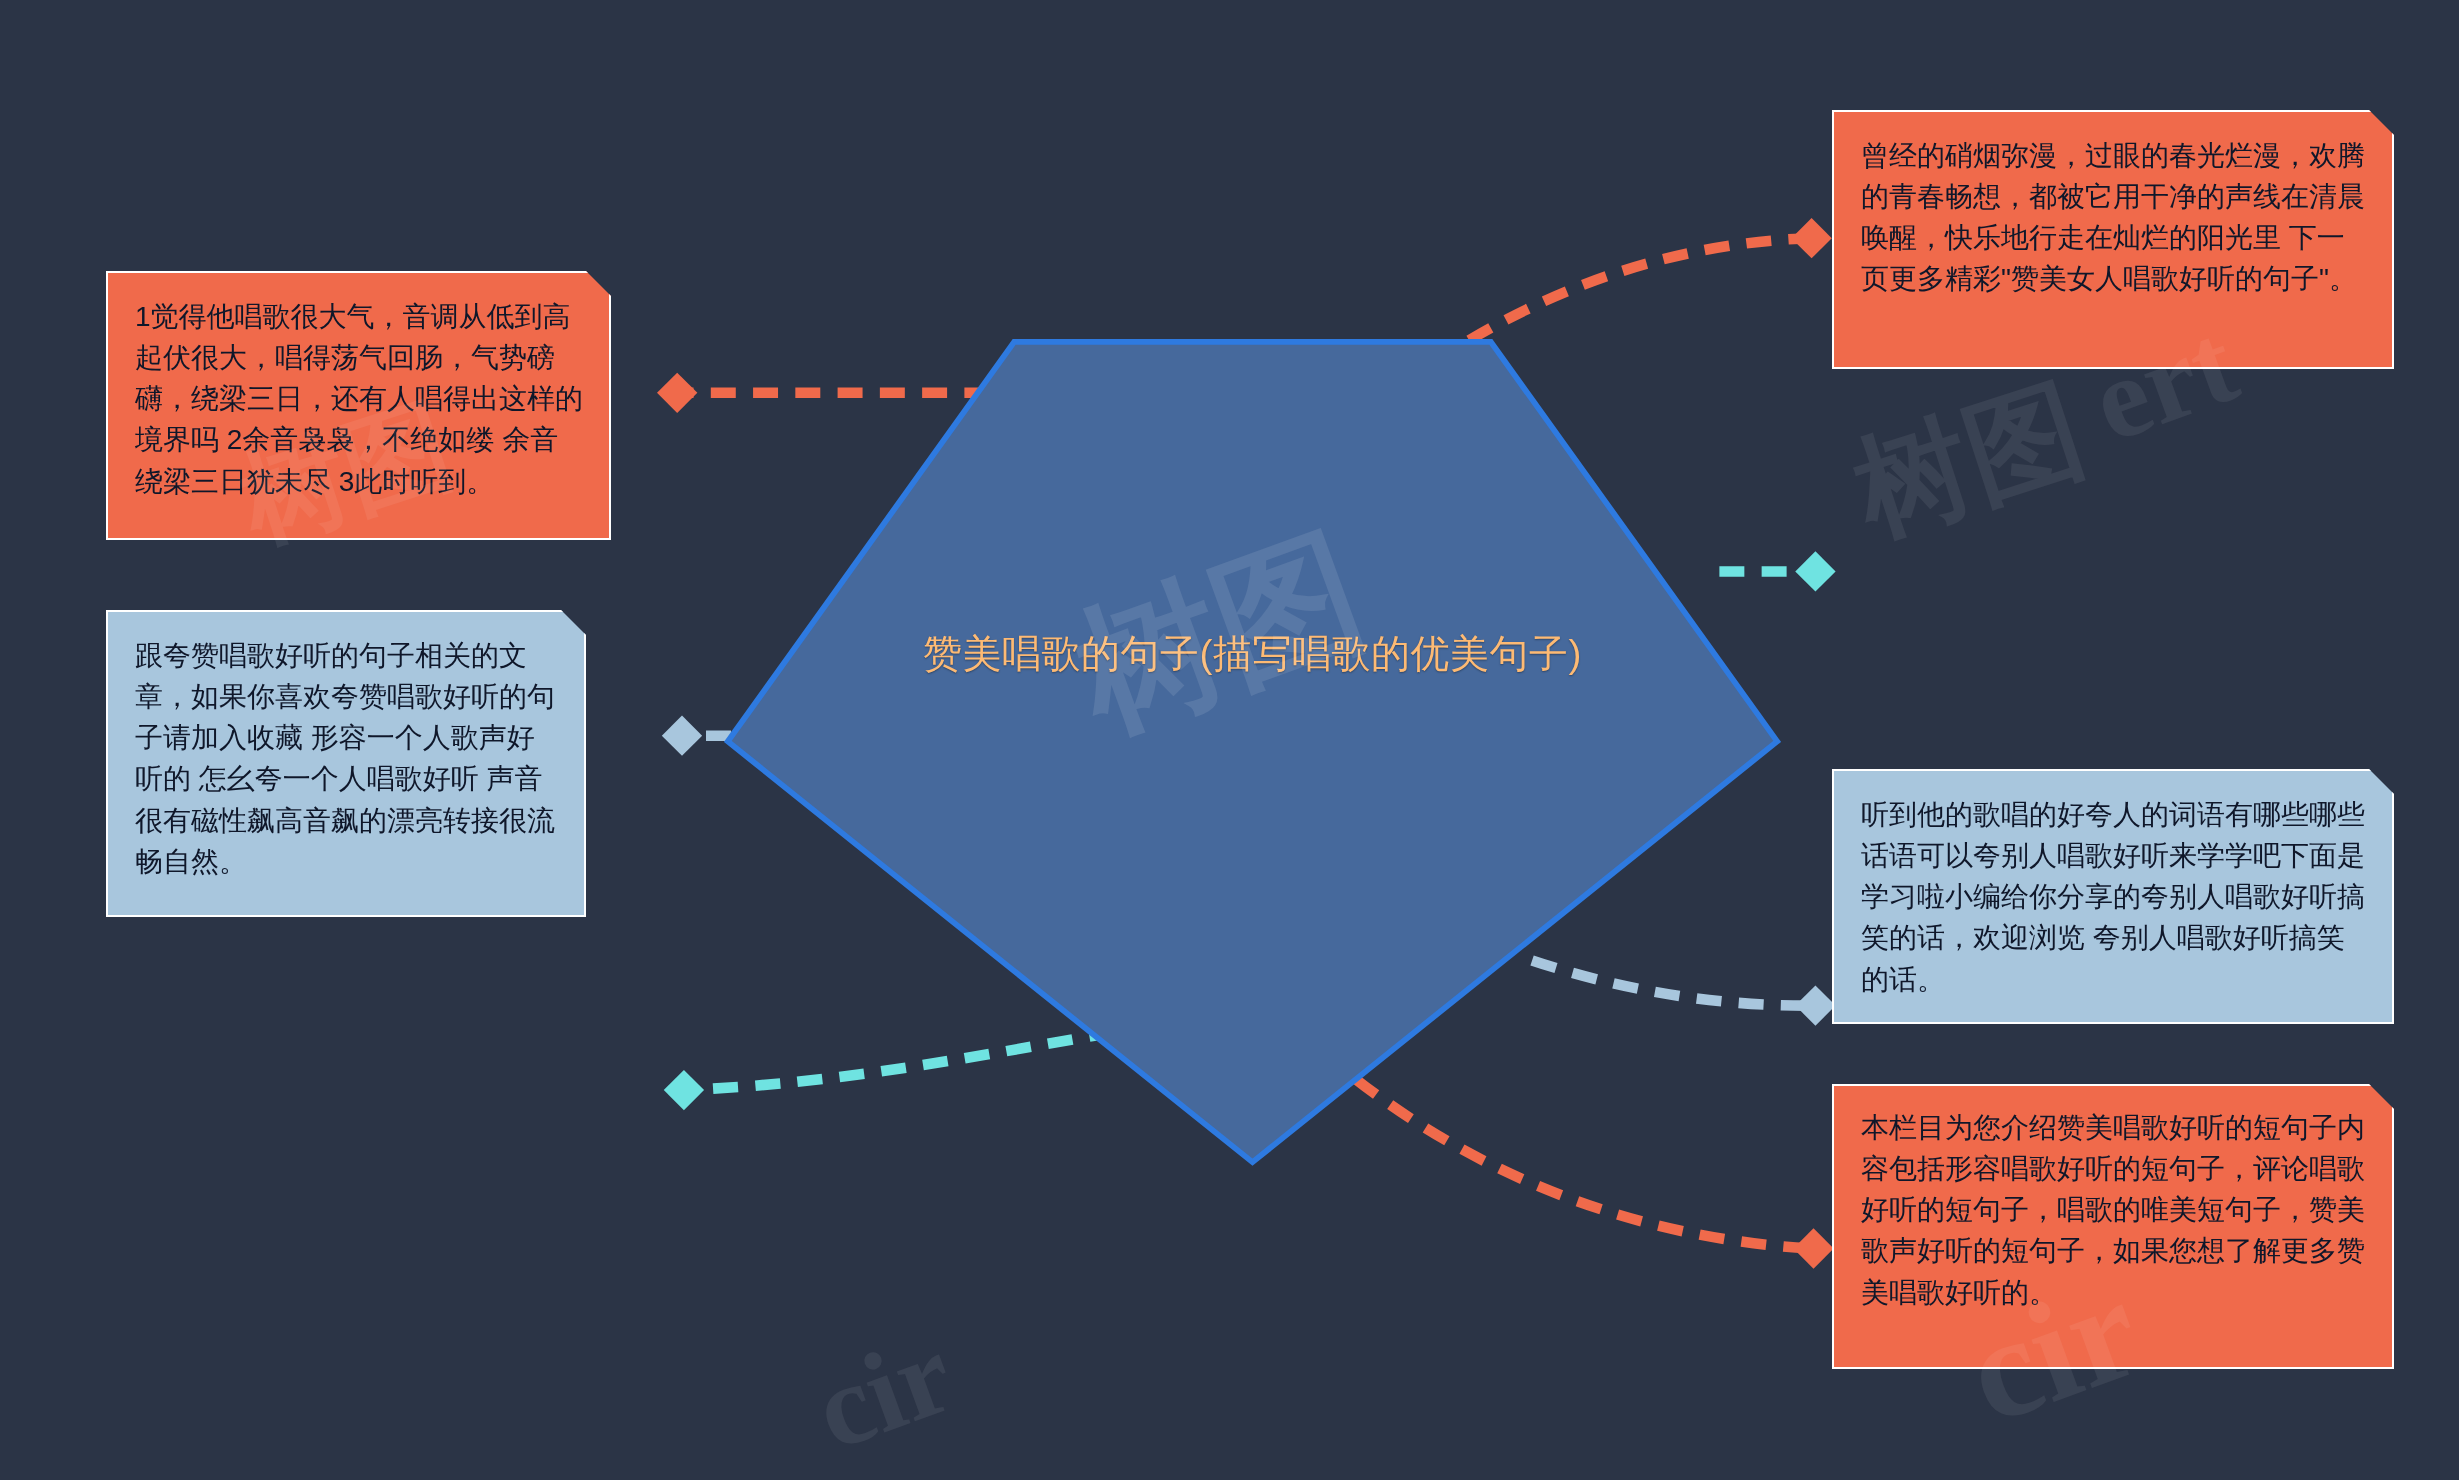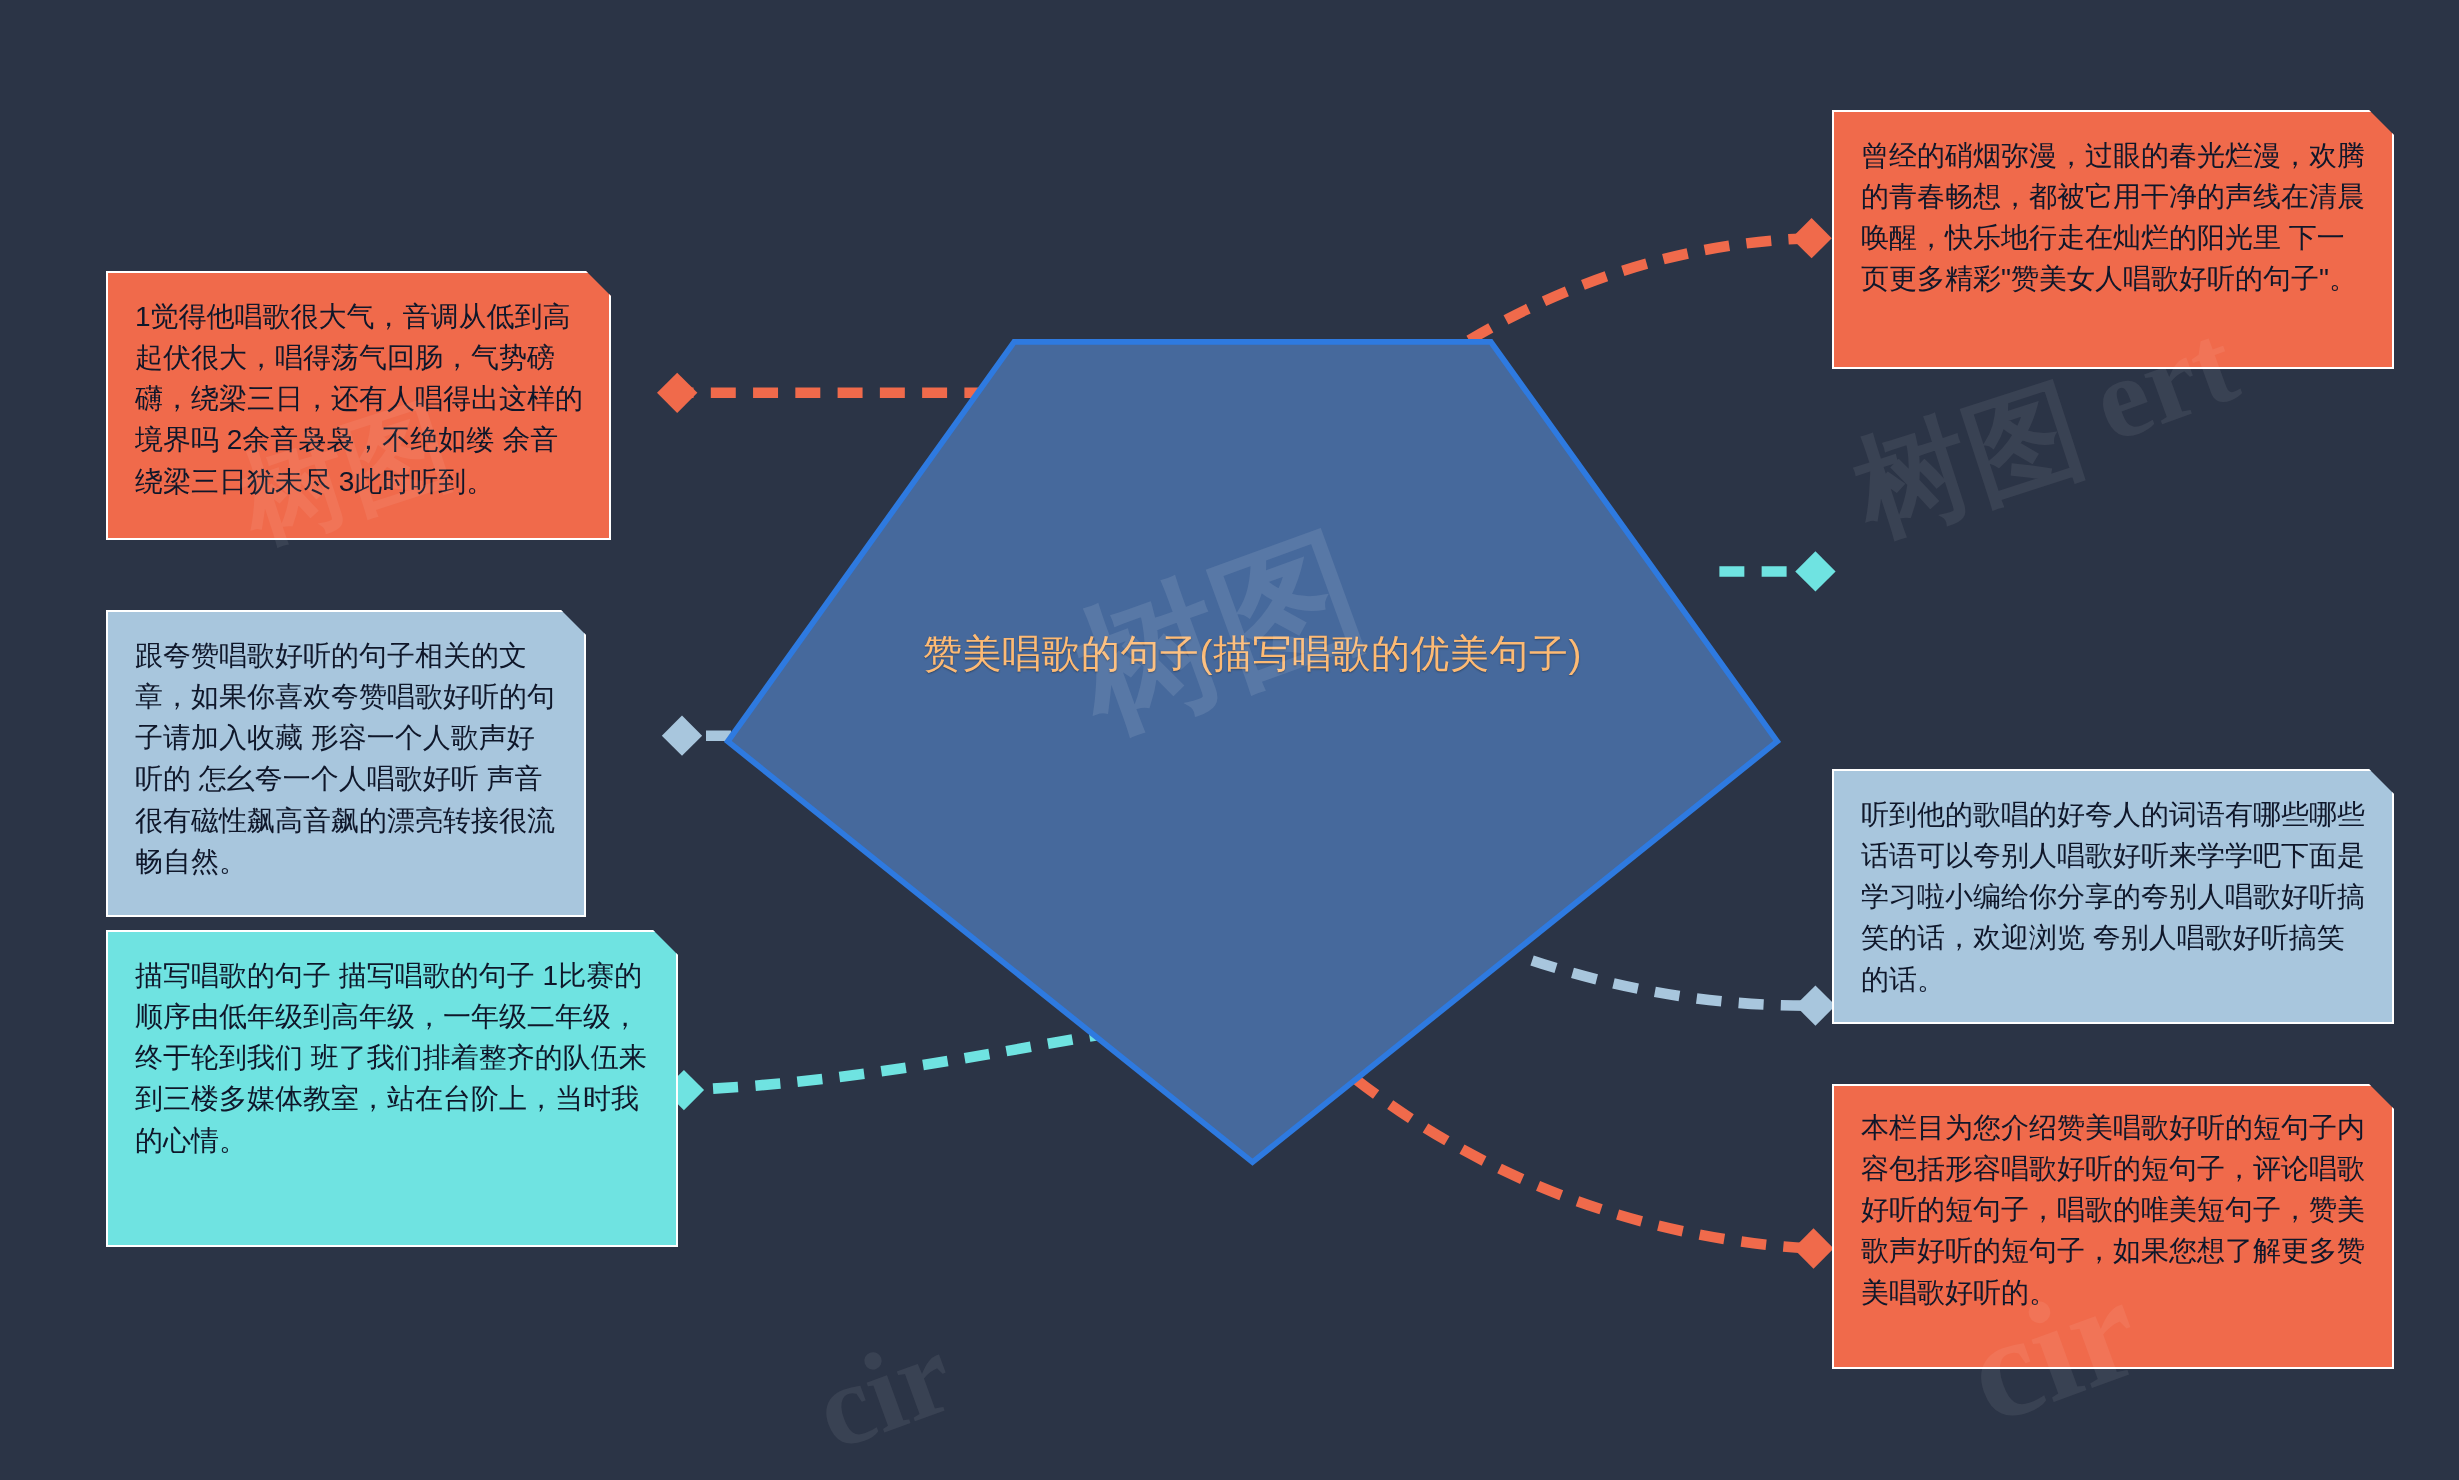--- a/index.html
+++ b/index.html
@@ -109,23 +109,20 @@
   </div>
 
   <div class="leaf" style="left:106px;top:271px;width:505px;height:269px;background:#f06a4b;">
     <span class="txt">1觉得他唱歌很大气，音调从低到高起伏很大，唱得荡气回肠，气势磅礴，绕梁三日，还有人唱得出这样的境界吗 2余音袅袅，不绝如缕 余音绕梁三日犹未尽 3此时听到。</span>
   </div>
 
   <div class="leaf" style="left:106px;top:582px;width:480px;height:307px;background:#a8c6dd;margin-top:28px;">
     <span class="txt">跟夸赞唱歌好听的句子相关的文章，如果你喜欢夸赞唱歌好听的句子请加入收藏 形容一个人歌声好听的 怎幺夸一个人唱歌好听 声音很有磁性飙高音飙的漂亮转接很流畅自然。</span>
   </div>
 
-  <div class="leaf" style="left:106px;top:930px;width:572px;height:317px;background:#6fe3e1;">
-    <span class="txt">描写唱歌的句子  描写唱歌的句子 1比赛的顺序由低年级到高年级，一年级二年级，终于轮到我们 班了我们排着整齐的队伍来到三楼多媒体教室，站在台阶上，当时我的心情。</span>
-  </div>
 
   <div class="leaf" style="left:1832px;top:110px;width:562px;height:259px;background:#f06a4b;">
     <span class="txt">曾经的硝烟弥漫，过眼的春光烂漫，欢腾的青春畅想，都被它用干净的声线在清晨唤醒，快乐地行走在灿烂的阳光里 下一页更多精彩"赞美女人唱歌好听的句子"。</span>
   </div>
 
 
   <div class="leaf" style="left:1832px;top:769px;width:562px;height:255px;background:#a8c6dd;">
     <span class="txt">听到他的歌唱的好夸人的词语有哪些哪些话语可以夸别人唱歌好听来学学吧下面是学习啦小编给你分享的夸别人唱歌好听搞笑的话，欢迎浏览 夸别人唱歌好听搞笑的话。</span>
   </div>
 

